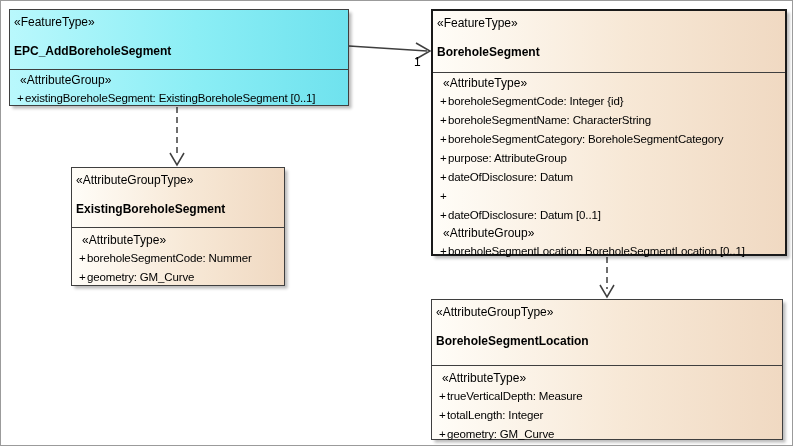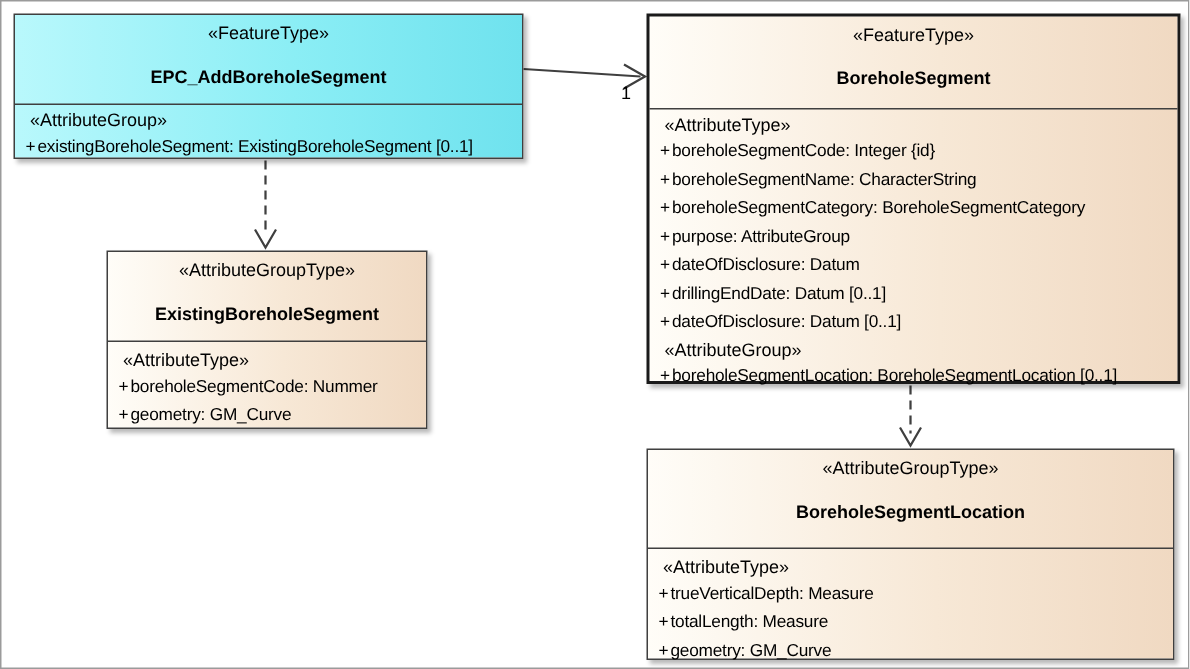--- a/index.html
+++ b/index.html
@@ -22,21 +22,20 @@
     position: absolute;
     border: 1px solid #3f3f3f;
     box-shadow: 2.5px 2.5px 3px rgba(0,0,0,0.28);
     font-size: 12px;
   }
   .uml-class.cream { background: linear-gradient(90deg, #fffdf8 0%, #f7e8d6 55%, #f0d9c2 100%); }
   .uml-class.cyan  { background: linear-gradient(90deg, #b9f8fc 0%, #8beef5 55%, #6fe2ee 100%); }
   .uml-class.thick { border-width: 2px; border-color: #1a1a1a; }
 
   .cls-header {
-    text-align: center;
     padding: 5px 4px 10px 4px;
   }
   .stereo { font-size: 12px; line-height: 15px; }
   .cls-name { font-weight: bold; font-size: 12px; line-height: 15px; margin-top: 14px; }
 
   .cls-compartment {
     border-top: 1px solid #3f3f3f;
     padding: 2px 2px 4px 2px;
   }
   .group-label {
@@ -134,21 +133,20 @@
       <div class="attr-row">
         <span class="attr-plus">+</span>
         <span class="attr-text">purpose: AttributeGroup</span>
       </div>
       <div class="attr-row">
         <span class="attr-plus">+</span>
         <span class="attr-text">dateOfDisclosure: Datum</span>
       </div>
       <div class="attr-row">
         <span class="attr-plus">+</span>
-        <span class="attr-text">drillingEndDate: Datum [0..1]</span>
       </div>
       <div class="attr-row">
         <span class="attr-plus">+</span>
         <span class="attr-text">dateOfDisclosure: Datum [0..1]</span>
       </div>
       <div class="group-label">«AttributeGroup»</div>
       <div class="attr-row">
         <span class="attr-plus">+</span>
         <span class="attr-text">boreholeSegmentLocation: BoreholeSegmentLocation [0..1]</span>
       </div>
@@ -179,21 +177,21 @@
       <div class="cls-name">BoreholeSegmentLocation</div>
     </div>
     <div class="cls-compartment">
       <div class="group-label">«AttributeType»</div>
       <div class="attr-row">
         <span class="attr-plus">+</span>
         <span class="attr-text">trueVerticalDepth: Measure</span>
       </div>
       <div class="attr-row">
         <span class="attr-plus">+</span>
-        <span class="attr-text">totalLength: Measure</span>
+        <span class="attr-text">totalLength: Integer</span>
       </div>
       <div class="attr-row">
         <span class="attr-plus">+</span>
         <span class="attr-text">geometry: GM_Curve</span>
       </div>
     </div>
   </div>
 
 </div>
 

